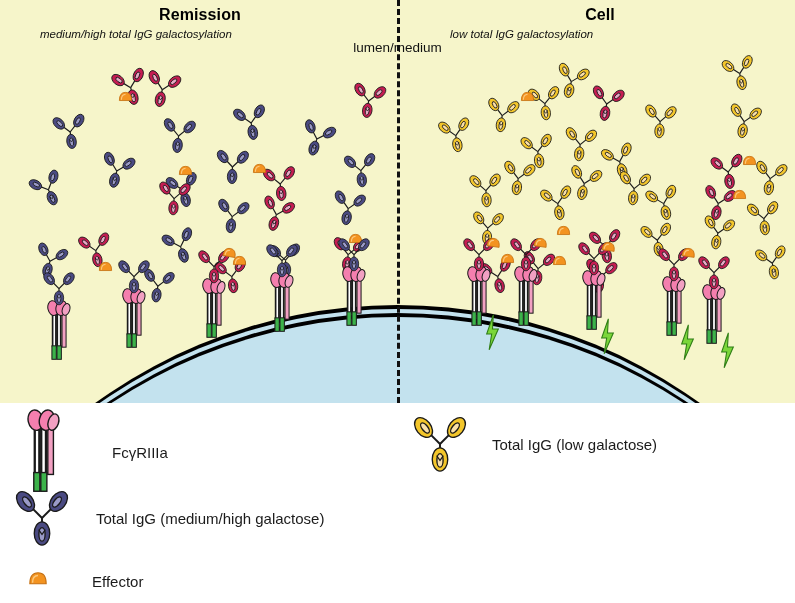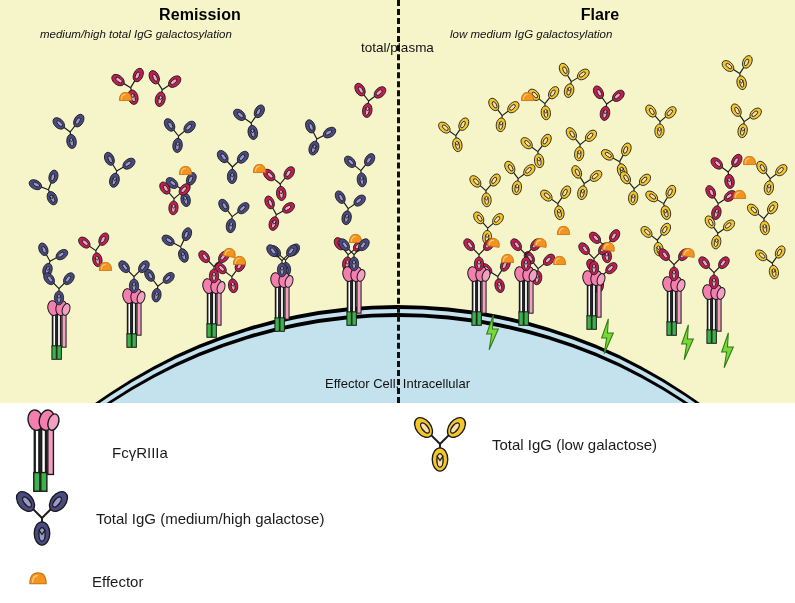--- a/index.html
+++ b/index.html
@@ -1499,27 +1499,26 @@
     </g>
   </svg></div>
         <div class="mol" style="left: 720px; top: 332px;"><svg viewBox="0 0 18 44" width="15" height="36.666666666666664">
     <path d="M10 1 L2 24 L8 24 L5 43 L16 18 L9 18 Z" fill="#7bd63a" stroke="#2f7d16" stroke-width="1.3"></path>
   </svg></div>
       </div>
 
     <div class="side-title" style="left:90px; top:6px; width:220px;">Remission</div>
     <div class="side-sub" style="left:40px; top:28px; width:320px;">medium/high total IgG galactosylation</div>
 
-    <div class="side-title" style="left:490px; top:6px; width:220px;">Flare</div>
-    <div class="side-sub" style="left:450px; top:28px; width:300px;">low medium IgG galactosylation</div>
+    <div class="side-title" style="left:490px; top:6px; width:220px;">Cell</div>
+    <div class="side-sub" style="left:450px; top:28px; width:300px;">low total IgG galactosylation</div>
 
     <div id="divider"></div>
 
-    <div id="lumen-label">total/plasma</div>
-    <div id="intracellular-label">Effector Cell, Intracellular</div>
+    <div id="lumen-label">lumen/medium</div>
   </div>
 
   <div id="legend">
 
     <div class="legend-row" style="left:24px; top:6px;">
       <div class="legend-glyph" id="lg-receptor" style="width:64px;height:86px;"><svg viewBox="0 0 44 92" width="42" height="86">
     <g stroke="#1a1a1a" stroke-width="1.5">
 
       <rect x="25" y="20" width="6" height="50" fill="#f2a0c2"></rect>
 

